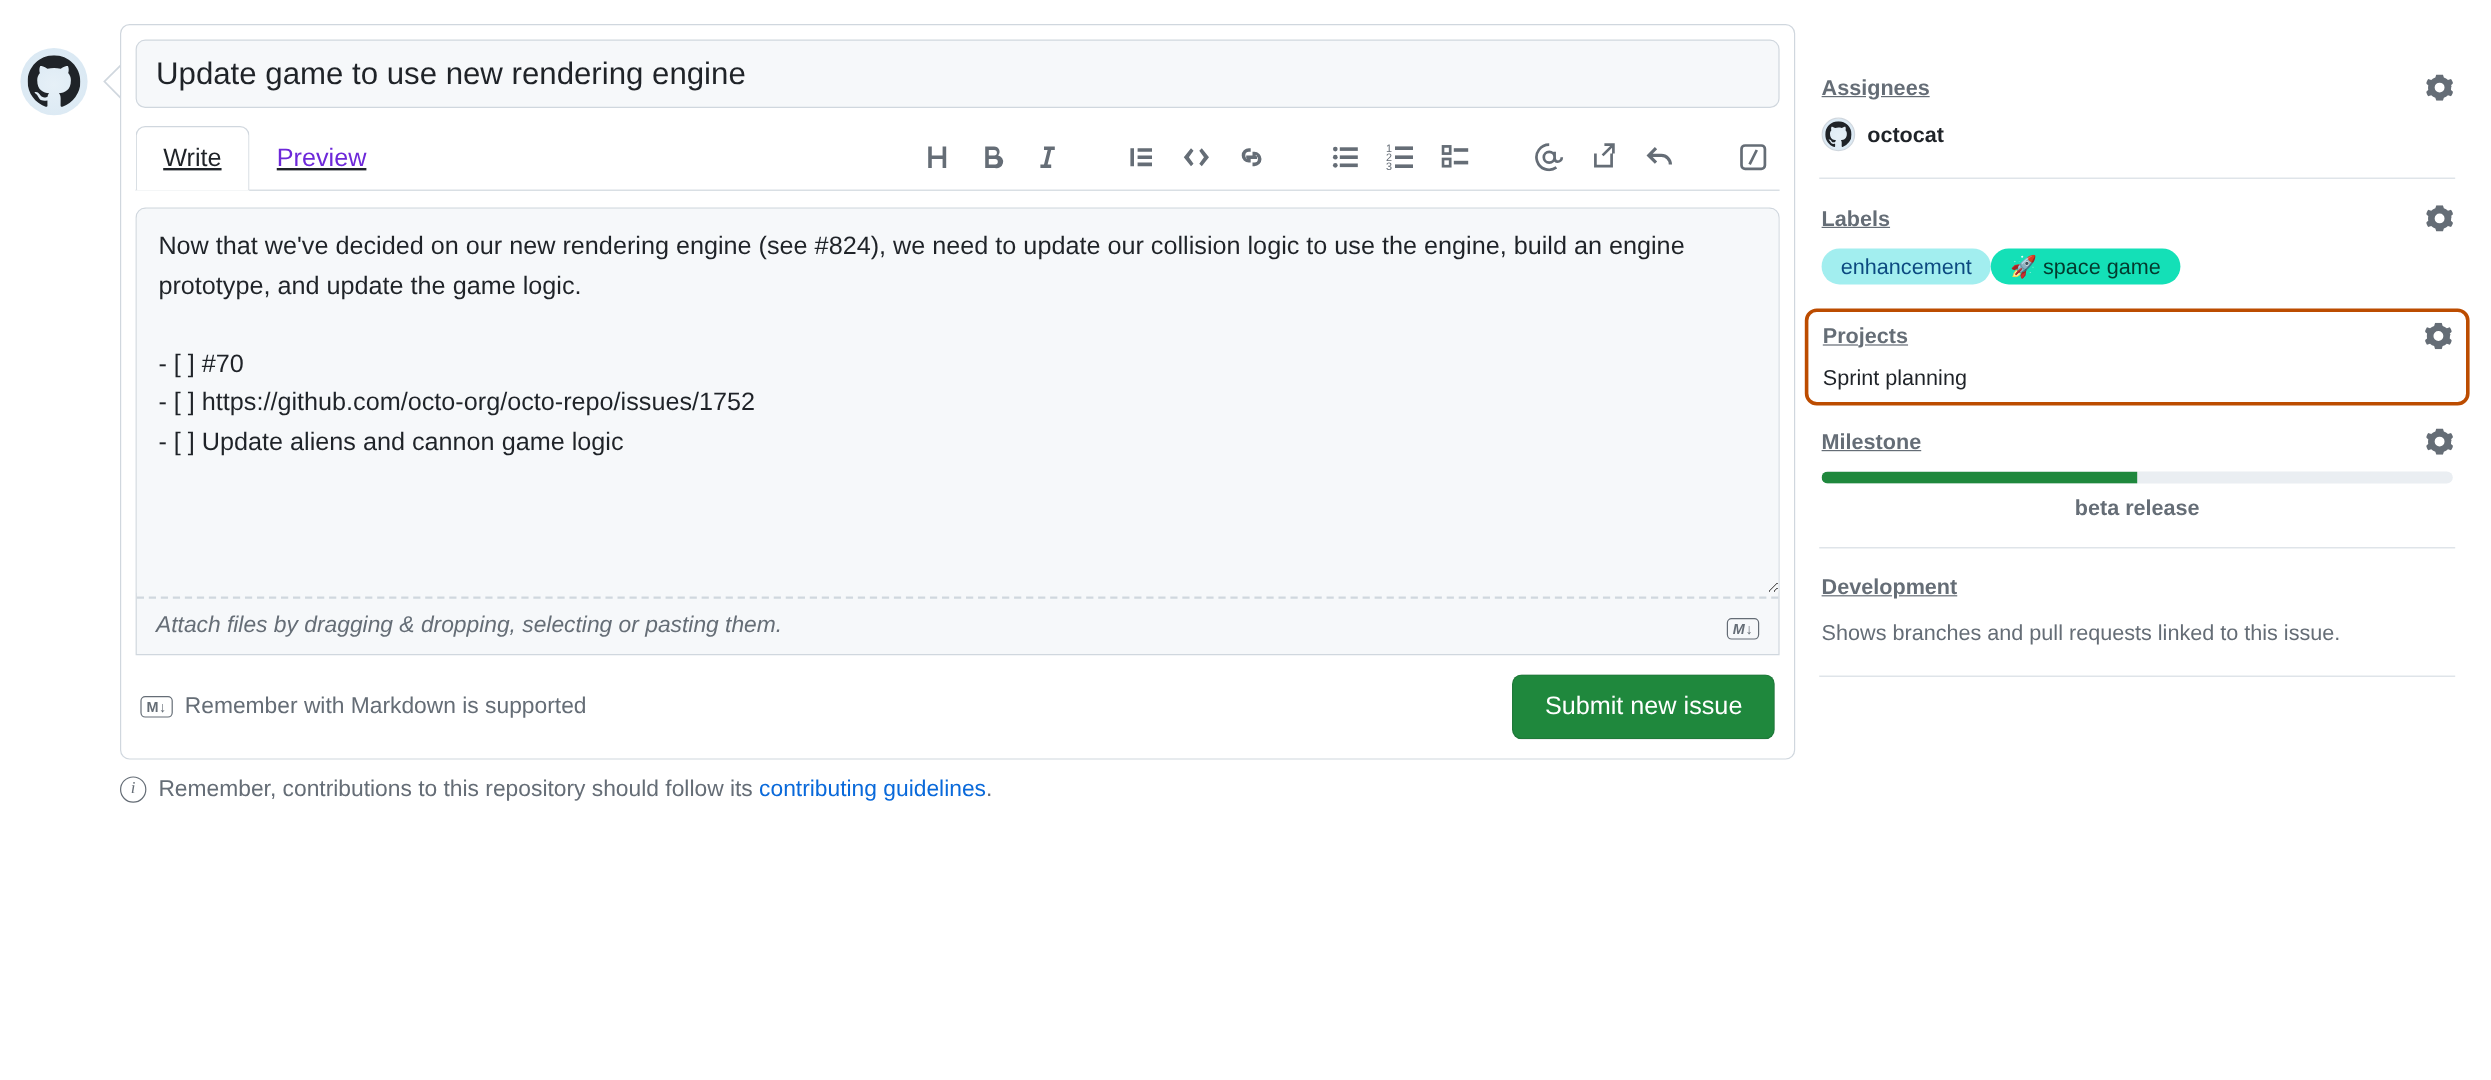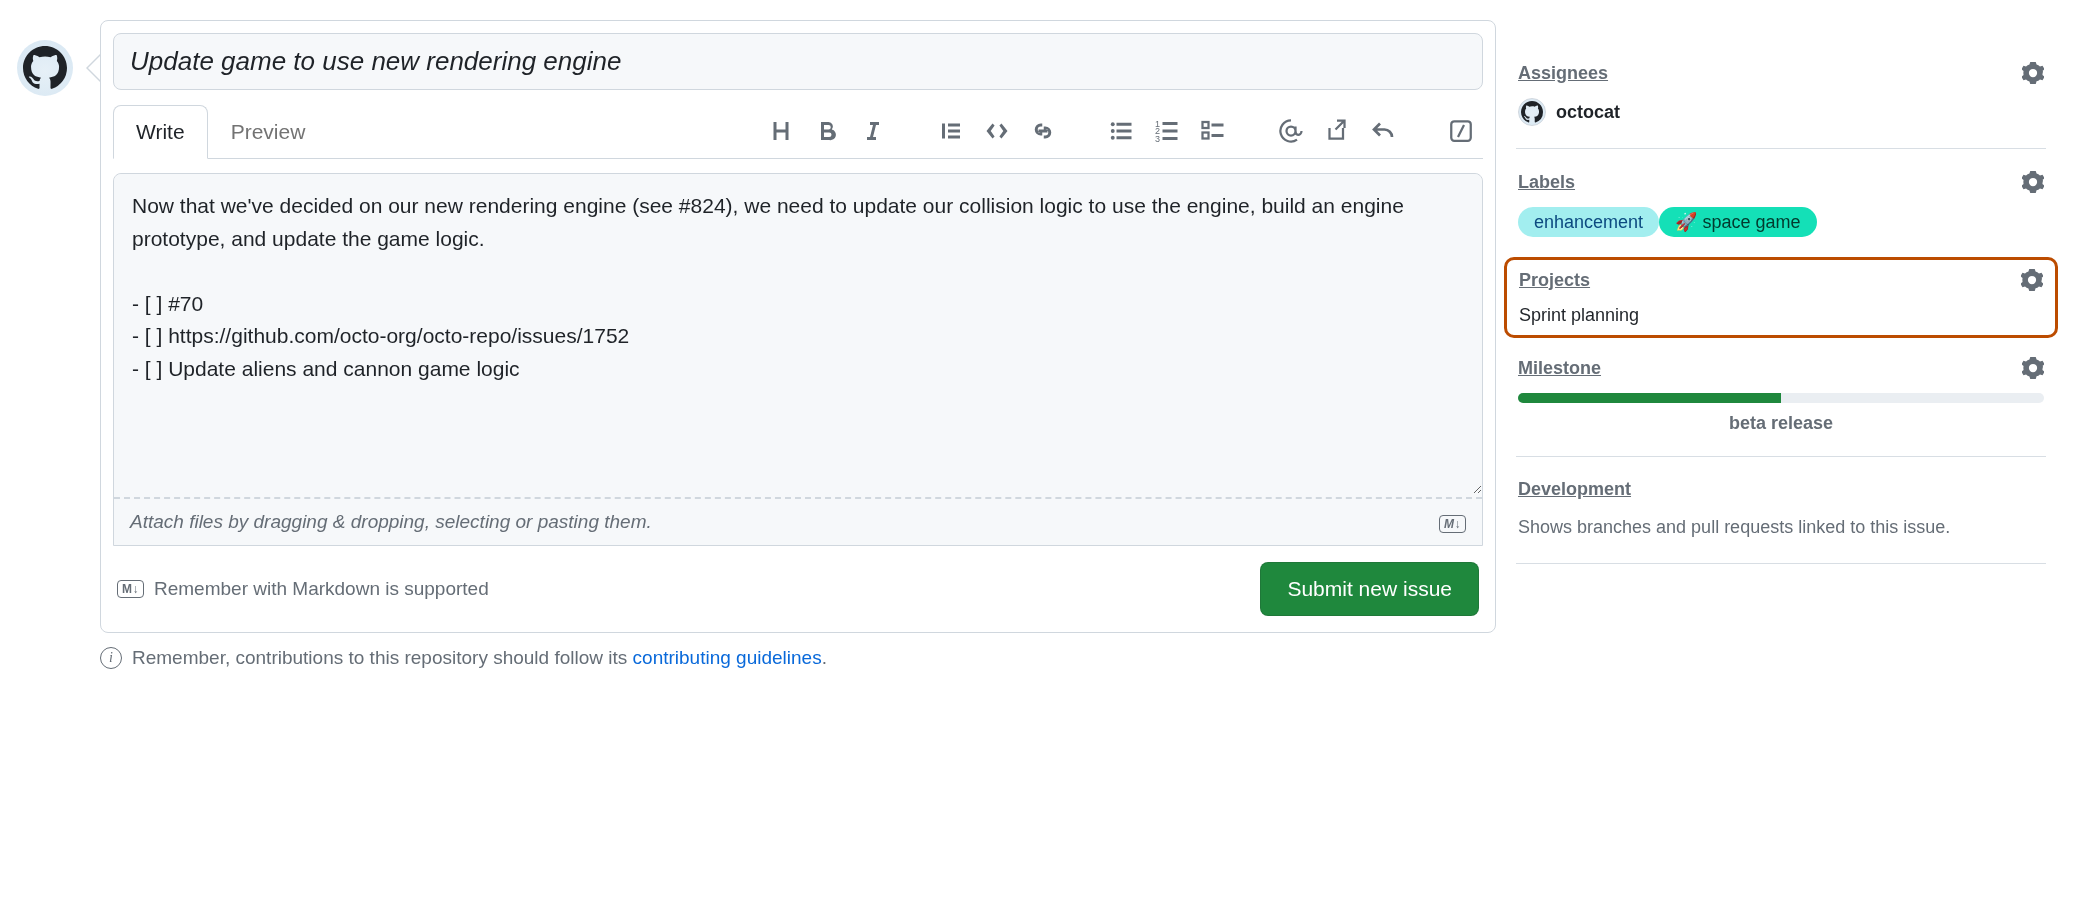--- a/index.html
+++ b/index.html
@@ -62,33 +62,33 @@
     padding: 12px;
   }
   .title-input {
     width: 100%;
     padding: 12px 16px;
     font-size: 26px;
     border: 1px solid #d0d7de;
     border-radius: 8px;
     background: #f6f8fa;
     color: #1f2328;
-    font-style: italic;
   }
   .tab-row {
     margin-top: 14px;
     display: flex;
     align-items: center;
     border-bottom: 1px solid #d0d7de;
+    text-decoration: underline;
   }
   .tabs { display: flex; }
   .tab {
     padding: 14px 22px;
     font-size: 21px;
-    color: #737373;
+    color: #6d28d9;
     cursor: pointer;
     border: 1px solid transparent;
     border-bottom: none;
     position: relative;
     top: 1px;
     border-top-left-radius: 8px;
     border-top-right-radius: 8px;
   }
   .tab.active {
     color: #1f2328;

